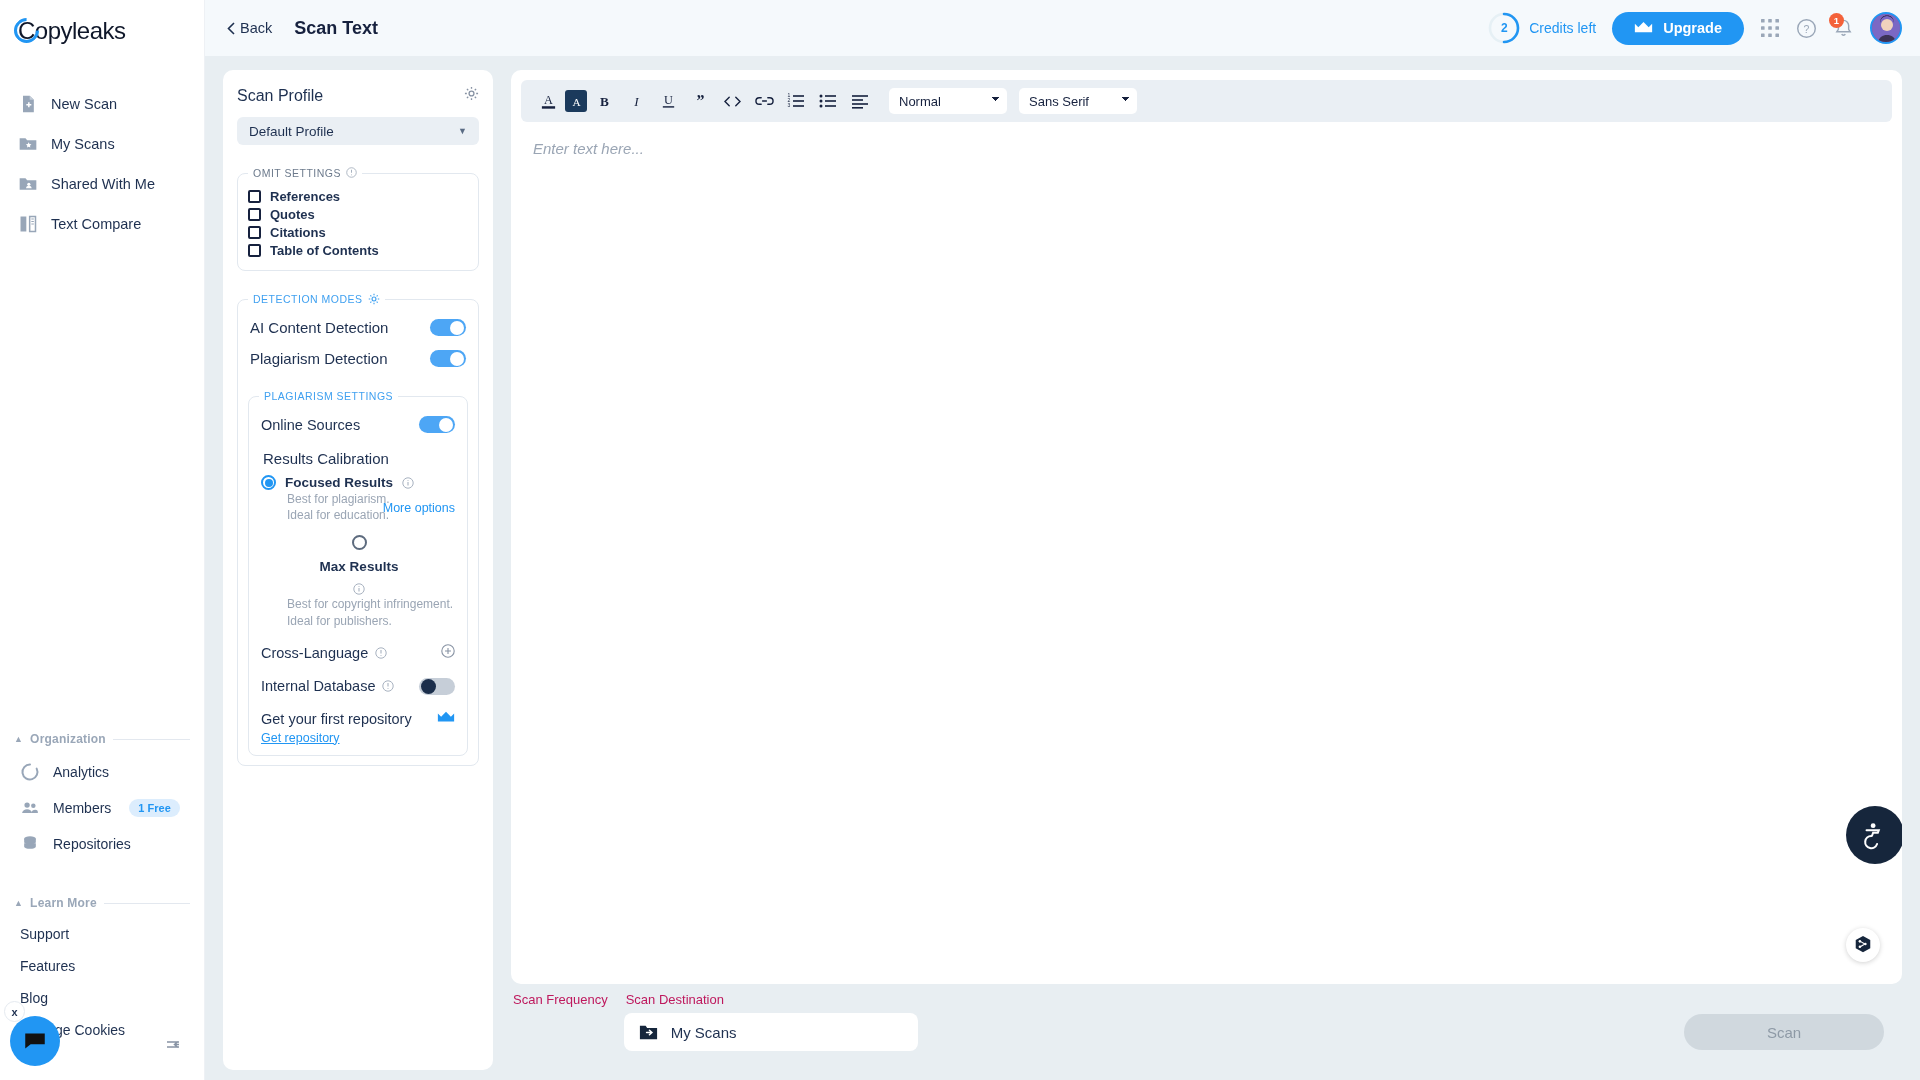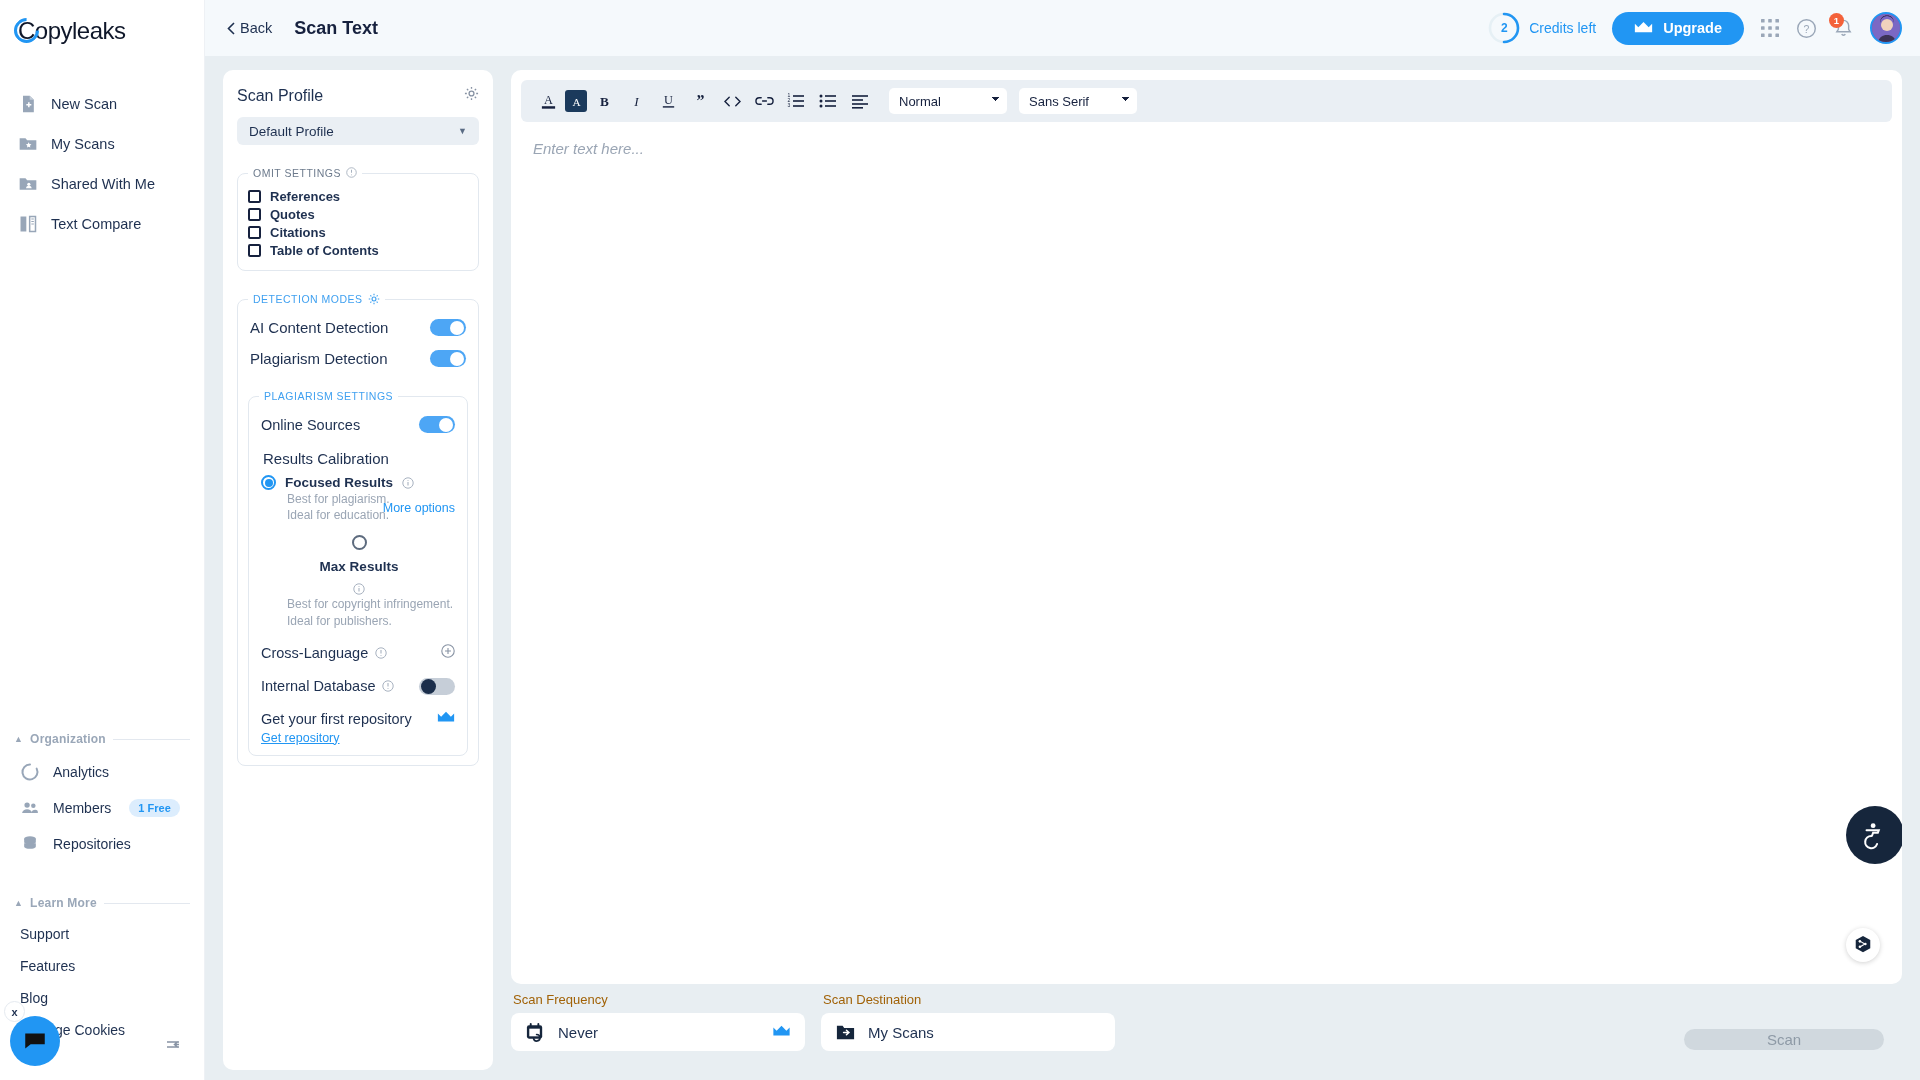--- a/index.html
+++ b/index.html
@@ -265,29 +265,29 @@
     display: flex; align-items: center; justify-content: center;
     cursor: pointer; z-index: 20;
   }
 
   
   .bottombar {
     height: 96px; flex: 0 0 96px; display: flex;
     align-items: flex-start; padding: 8px 18px 0 0; gap: 16px;
   }
   .field-group { display: flex; flex-direction: column; }
-  .field-label { font-size: 13px; color: #a16207; margin-bottom: 6px; padding-left: 2px;}
+  .field-label { font-size: 13px; color: #be185d; margin-bottom: 6px; padding-left: 2px;}
   .field-box {
     background: #fff; border-radius: 8px; height: 38px; width: 294px;
     display: flex; align-items: center; padding: 0 14px; gap: 12px;
     cursor: pointer; font-size: 15px; color: #1e3050;
   }
   .field-box .crown-r { margin-left: auto; }
   .scan-btn {
-    margin-left: auto; margin-top: 37px; width: 200px; height: 21px;
+    margin-left: auto; margin-top: 22px; width: 200px; height: 36px;
     border: none; border-radius: 18px; background: #d0d8de; color: #8e9aa6;
     font-size: 15px; font-family: inherit; cursor: not-allowed;
   }
 </style>
 </head>
 <body>
 
 <div id="app">
 
   <aside class="sidebar">
@@ -741,35 +741,20 @@
                   <circle cx="7.6" cy="13" r="1.4"></circle>
                   <circle cx="13.6" cy="10" r="1.4"></circle>
                 </g>
             </svg>
           </div>
         </div>
 
         <div class="bottombar">
           <div class="field-group">
             <span class="field-label">Scan Frequency</span>
-            <div class="field-box">
-              <svg width="21" height="21" viewBox="0 0 22 22">
-                <rect x="2" y="3.5" width="16" height="14" rx="2.2" fill="#16263c"></rect>
-                <rect x="4.5" y="7" width="11" height="8" fill="#fff"></rect>
-                <rect x="5" y="1" width="2" height="4" rx="1" fill="#16263c"></rect>
-                <rect x="13" y="1" width="2" height="4" rx="1" fill="#16263c"></rect>
-                <path d="M9 17.5a3.4 3.4 0 1 0 3.2-4.4" stroke="#16263c" stroke-width="1.8" fill="none" stroke-linecap="round"></path>
-              </svg>
-              <span>Never</span>
-              <span class="crown-r">
-                <svg width="19" height="13" viewBox="0 0 22 16">
-                    <path d="M1 3l4 4 6-6 6 6 4-4v10H1z" fill="#2196f3"></path>
-                  </svg>
-              </span>
-            </div>
           </div>
 
           <div class="field-group">
             <span class="field-label">Scan Destination</span>
             <div class="field-box">
               <svg width="21" height="21" viewBox="0 0 22 22">
                 <path d="M2 4h6l1.6 2.2H20V18H2z" fill="#16263c"></path>
                 <path d="M9 11h5M12 8.6l2.6 2.4-2.6 2.4" stroke="#fff" stroke-width="1.6" fill="none" stroke-linecap="round"></path>
               </svg>
               <span>My Scans</span>

